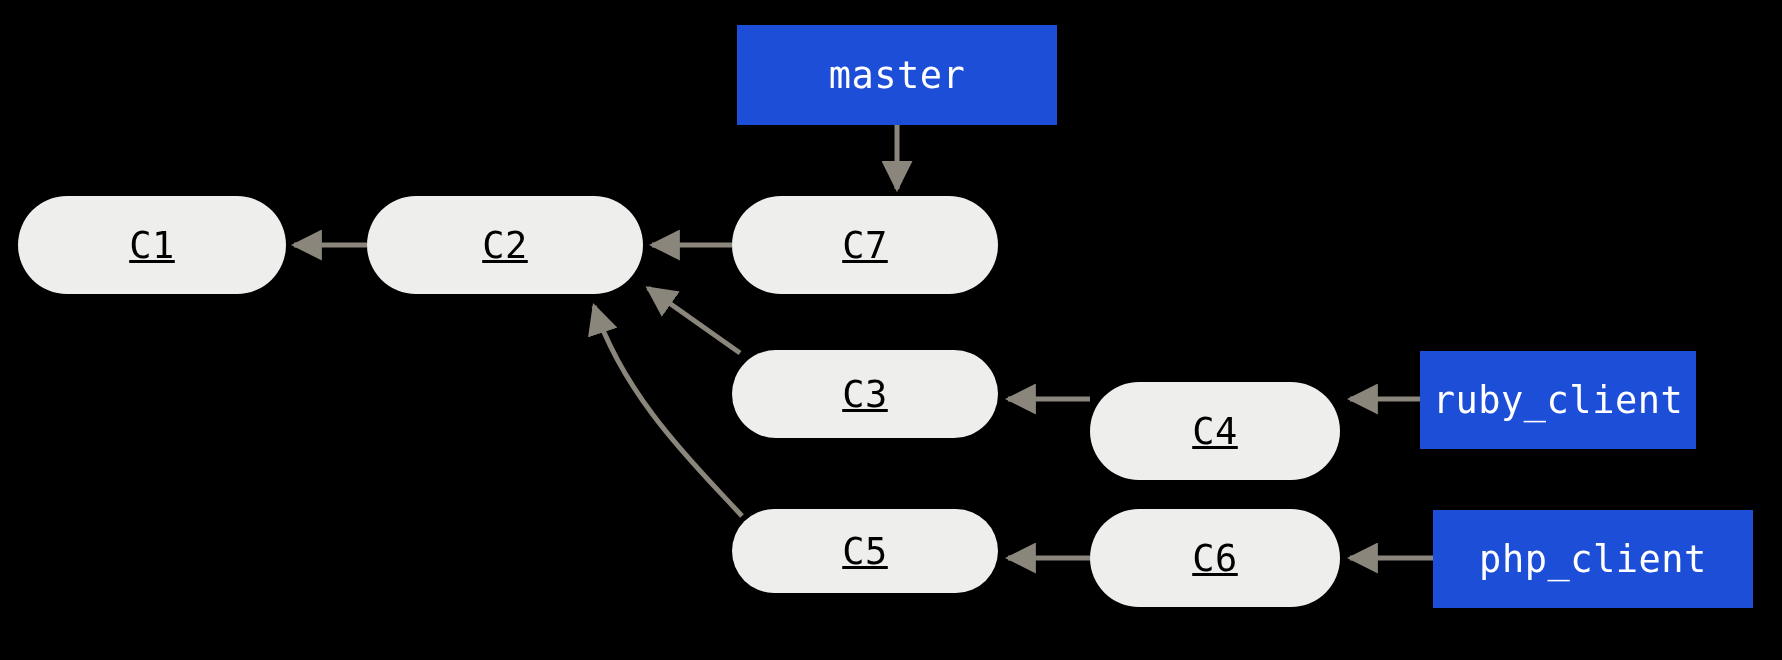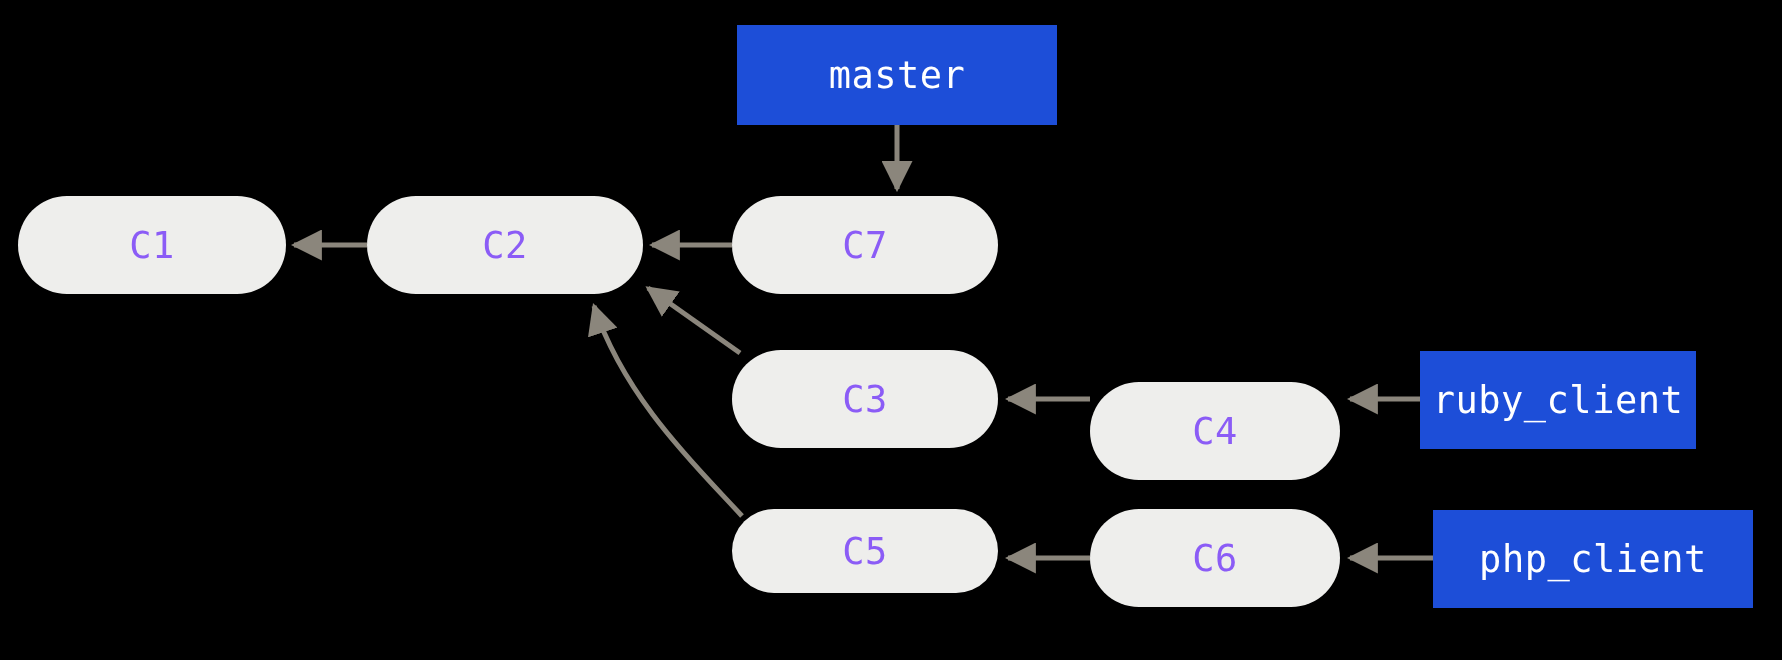--- a/index.html
+++ b/index.html
@@ -27,23 +27,24 @@
     position: absolute;
     display: flex;
     align-items: center;
     justify-content: center;
     box-sizing: border-box;
     z-index: 2;
   }
   .commit {
     background: #eeeeec;
     border-radius: 52px;
-    color: #8b5cf6;
+    color: #000000;
     font-size: 37px;
     letter-spacing: 0.5px;
+    text-decoration: underline;
   }
   .branch {
     background: #1d4ed8;
     color: #ffffff;
     font-size: 37px;
     border-radius: 0;
     letter-spacing: 0.5px;
   }
   .label {
     line-height: 1;
@@ -104,21 +105,21 @@
   </div>
 
   <div class="node commit" style="left:367px;top:196px;width:276px;height:98px;">
     <span class="label">C2</span>
   </div>
 
   <div class="node commit" style="left:732px;top:196px;width:266px;height:98px;">
     <span class="label">C7</span>
   </div>
 
-  <div class="node commit" style="left:732px;top:350px;width:266px;height:98px;">
+  <div class="node commit" style="left:732px;top:350px;width:266px;height:88px;">
     <span class="label">C3</span>
   </div>
 
   <div class="node commit" style="left:1090px;top:350px;width:250px;height:98px;margin-top:32px;">
     <span class="label">C4</span>
   </div>
 
   <div class="node commit" style="left:732px;top:509px;width:266px;height:84px;">
     <span class="label">C5</span>
   </div>

